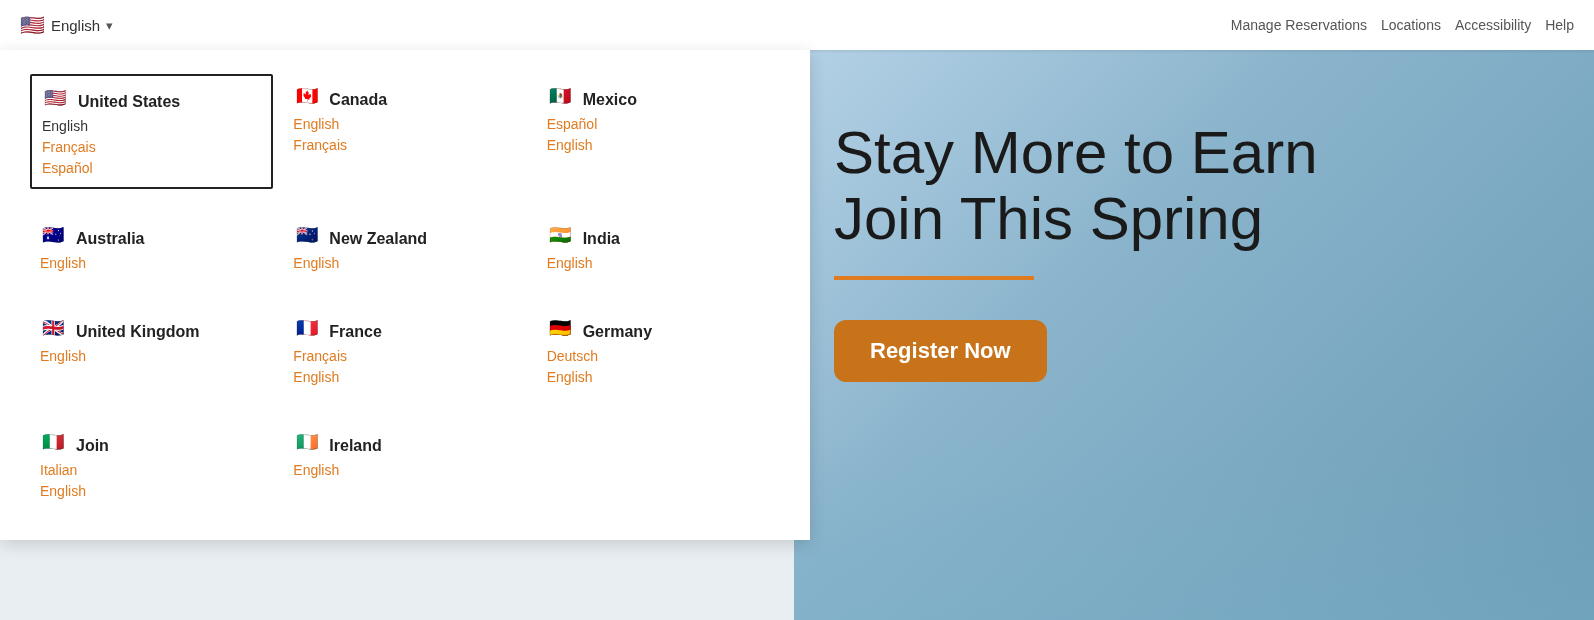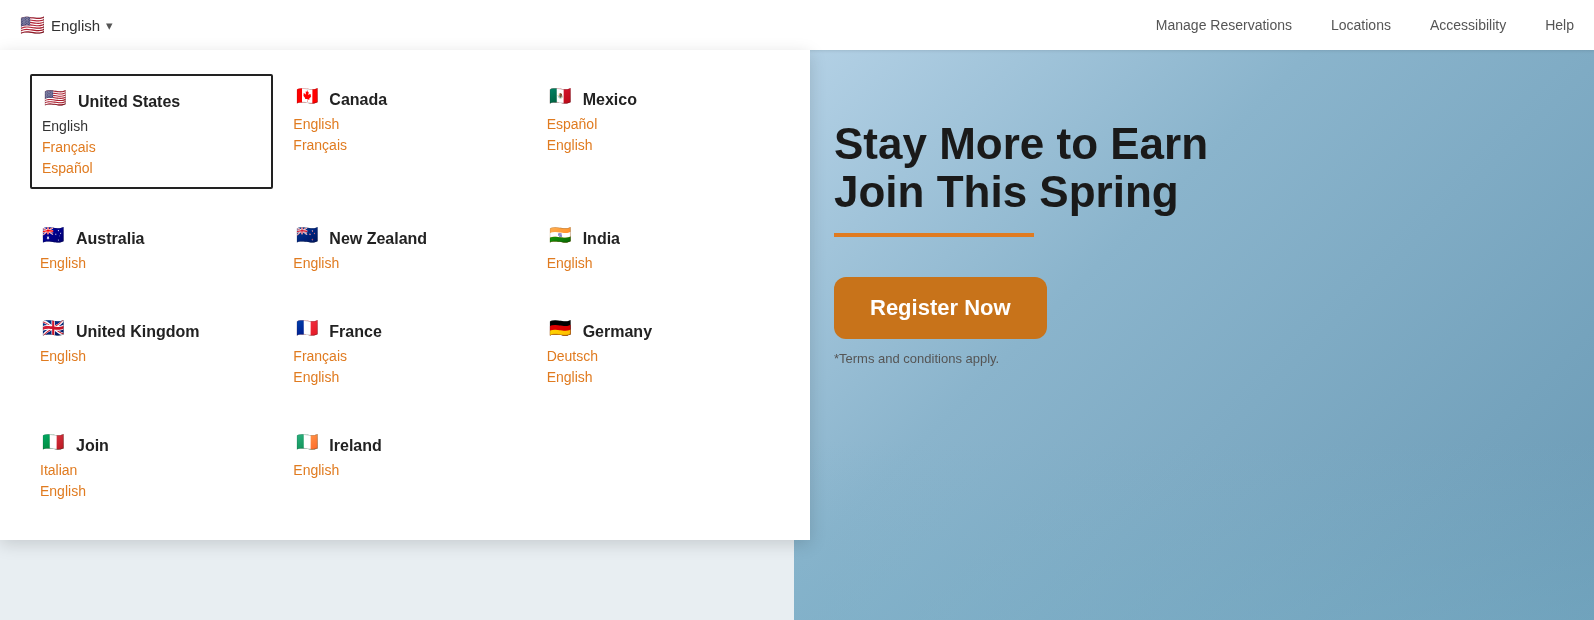--- a/index.html
+++ b/index.html
@@ -23,21 +23,21 @@
       gap: 6px;
       cursor: pointer;
     }
     .header-left .lang-label {
       font-size: 15px;
       color: #333;
     }
     .header-right {
       display: flex;
       align-items: center;
-      gap: 39px;
+      gap: 14px;
     }
     .header-right a {
       font-size: 14px;
       color: #555;
       text-decoration: none;
       cursor: pointer;
     }
 
     
     .dropdown {
@@ -157,25 +157,25 @@
     }
 
     
     .hero-content {
       position: absolute;
       top: 120px;
       left: 40px;
       right: 40px;
     }
     .hero-title {
-      font-size: 44px;
-      font-weight: 700;
+      font-size: 60px;
+      font-weight: 400;
       color: #1a1a1a;
       line-height: 1.1;
-      margin-bottom: 16px;
+      margin-bottom: 24px;
     }
     .hero-underline {
       width: 200px;
       height: 4px;
       background: #e07b20;
       margin-bottom: 40px;
     }
     .register-btn {
       background: #c8731a;
       color: #fff;
@@ -342,15 +342,14 @@
     <a class="sign-in-btn">Sign In or Join</a>
   </div>
 
   <div class="hero-content">
     <div class="hero-title">
       <span>Stay More to Earn</span><br>
       <span>Join This Spring</span>
     </div>
     <div class="hero-underline"></div>
     <button class="register-btn">Register Now</button>
-    <div class="terms-text">*Terms and conditions apply.</div>
   </div>
 </div>
 
 </body></html>

